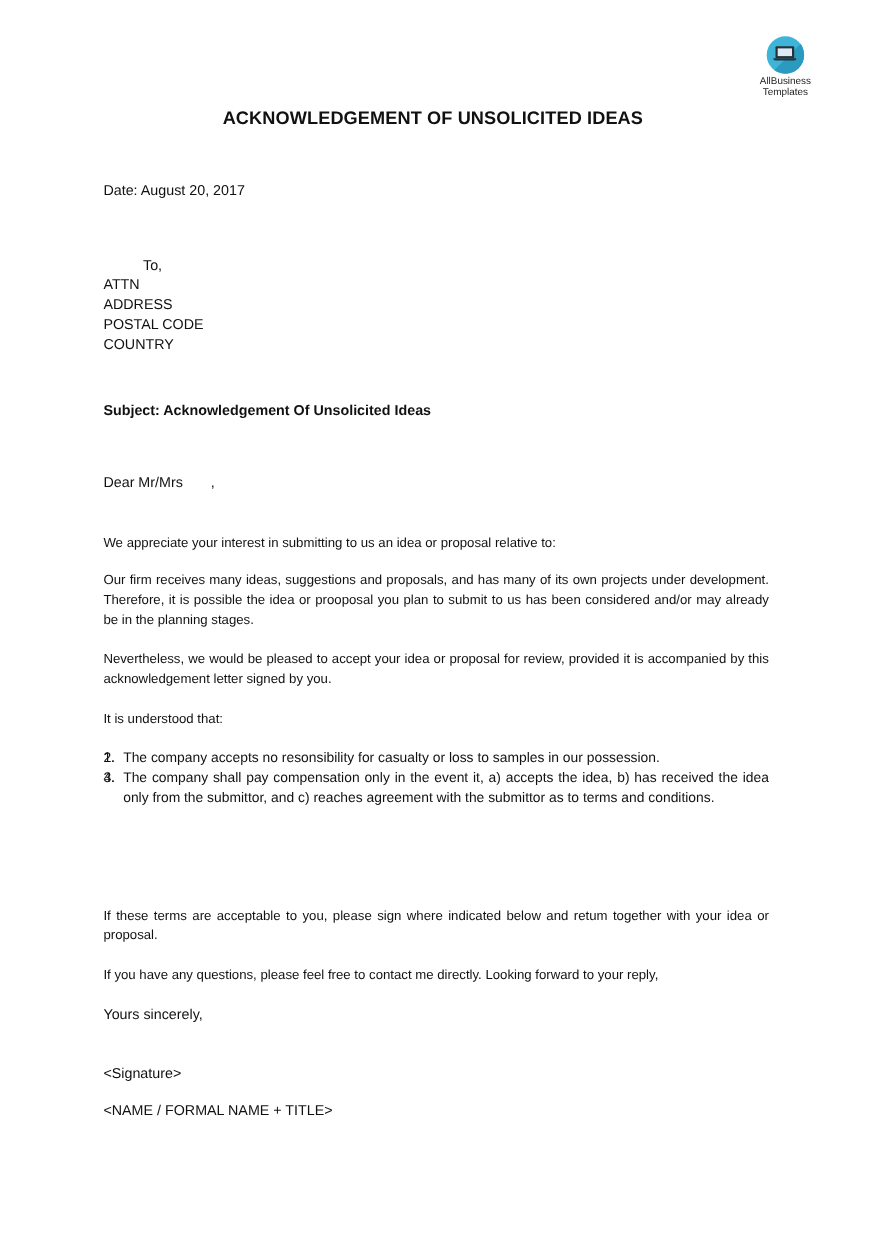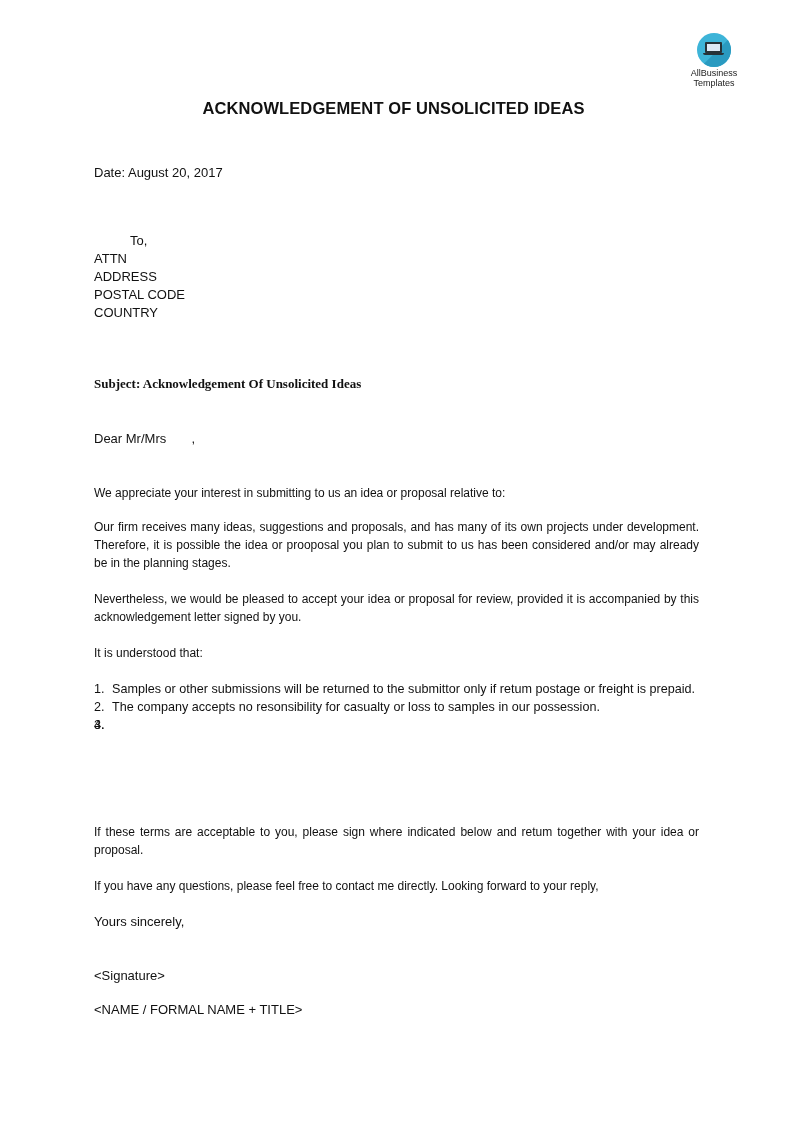--- a/index.html
+++ b/index.html
@@ -73,43 +73,43 @@
 <div class="title">ACKNOWLEDGEMENT OF UNSOLICITED IDEAS</div>
 
 <div class="txt" style="top:164px;">Date: August 20, 2017</div>
 
 <div class="txt" style="top:232px;margin-left:36px;">To,</div>
 <div class="txt" style="top:250px;">ATTN</div>
 <div class="txt" style="top:268px;">ADDRESS</div>
 <div class="txt" style="top:286px;">POSTAL CODE</div>
 <div class="txt" style="top:304px;">COUNTRY</div>
 
-<div class="txt bold" style="top:375px;font-family:Liberation Serif, serif;">Subject: Acknowledgement Of Unsolicited Ideas</div>
+<div class="txt bold" style="top:364px;">Subject: Acknowledgement Of Unsolicited Ideas</div>
 
 <div class="txt" style="top:430px; white-space:pre;">Dear Mr/Mrs       ,</div>
 
 <div class="para" style="top:484px;">We appreciate your interest in submitting to us an idea or proposal relative to:</div>
 <div class="para" style="top:518px;">Our firm receives many ideas, suggestions and proposals, and has many of its own projects under development. Therefore, it is possible the idea or prooposal you plan to submit to us has been considered and/or may already be in the planning stages.</div>
 <div class="para" style="top:590px;">Nevertheless, we would be pleased to accept your idea or proposal for review, provided it is accompanied by this acknowledgement letter signed by you.</div>
 <div class="para" style="top:644px;">It is understood that:</div>
 
 <ol class="list" style="top:680px;">
   <li>
     <span class="num">1.</span>
-    <span>Samples or other submissions will be returned to the submittor only if retum postage or freight is prepaid.</span>
   </li>
   <li>
     <span class="num">2.</span>
     <span>The company accepts no resonsibility for casualty or loss to samples in our possession.</span>
   </li>
   <li>
     <span class="num">3.</span>
   </li>
   <li>
     <span class="num">4.</span>
+    <span>The company shall pay compensation only in the event it, a) accepts the idea, b) has received the idea only from the submittor, and c) reaches agreement with the submittor as to terms and conditions.</span>
   </li>
 </ol>
 
 <div class="para" style="top:823px;">If these terms are acceptable to you, please sign where indicated below and retum together with your idea or proposal.</div>
 <div class="para" style="top:877px;">If you have any questions, please feel free to contact me directly. Looking forward to your reply,</div>
 
 <div class="txt" style="top:913px;">Yours sincerely,</div>
 <div class="txt" style="top:967px;">&lt;Signature&gt;</div>
 <div class="txt" style="top:1001px;">&lt;NAME / FORMAL NAME + TITLE&gt;</div>
 

